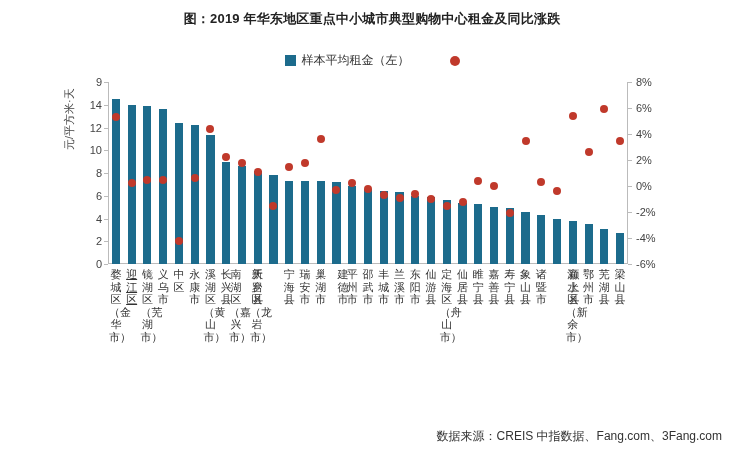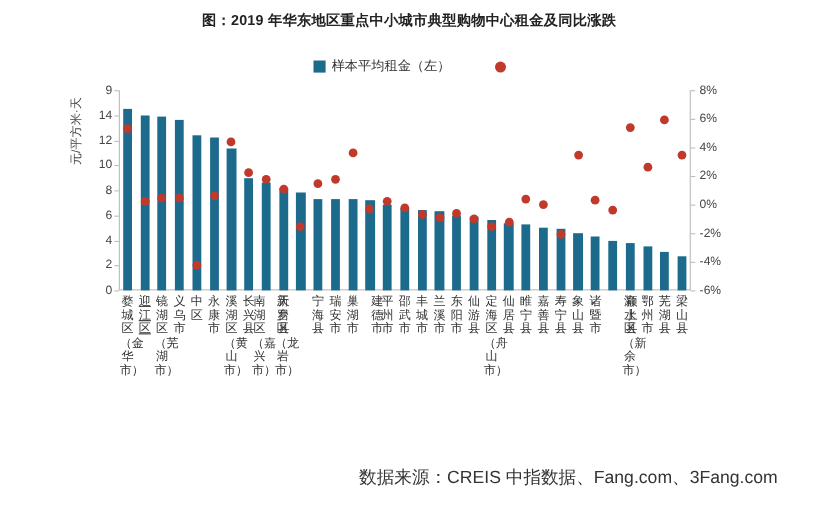--- a/index.html
+++ b/index.html
@@ -108,22 +108,22 @@
     font-size:11px;
     line-height:12.6px;
     color:#333;
     text-align:center;
     transform:translateX(-50%);
     word-break:break-all;
     writing-mode:horizontal-tb;
   }
   .source{
     position:absolute;
-    right:37px;bottom:22px;
-    font-size:16px;
+    right:22px;bottom:22px;
+    font-size:12px;
     color:#333;
   }
 </style>
 </head>
 <body>
 
 <div class="title">图：2019 年华东地区重点中小城市典型购物中心租金及同比涨跌</div>
 
 <div class="legend">
   <div class="legend-item">

